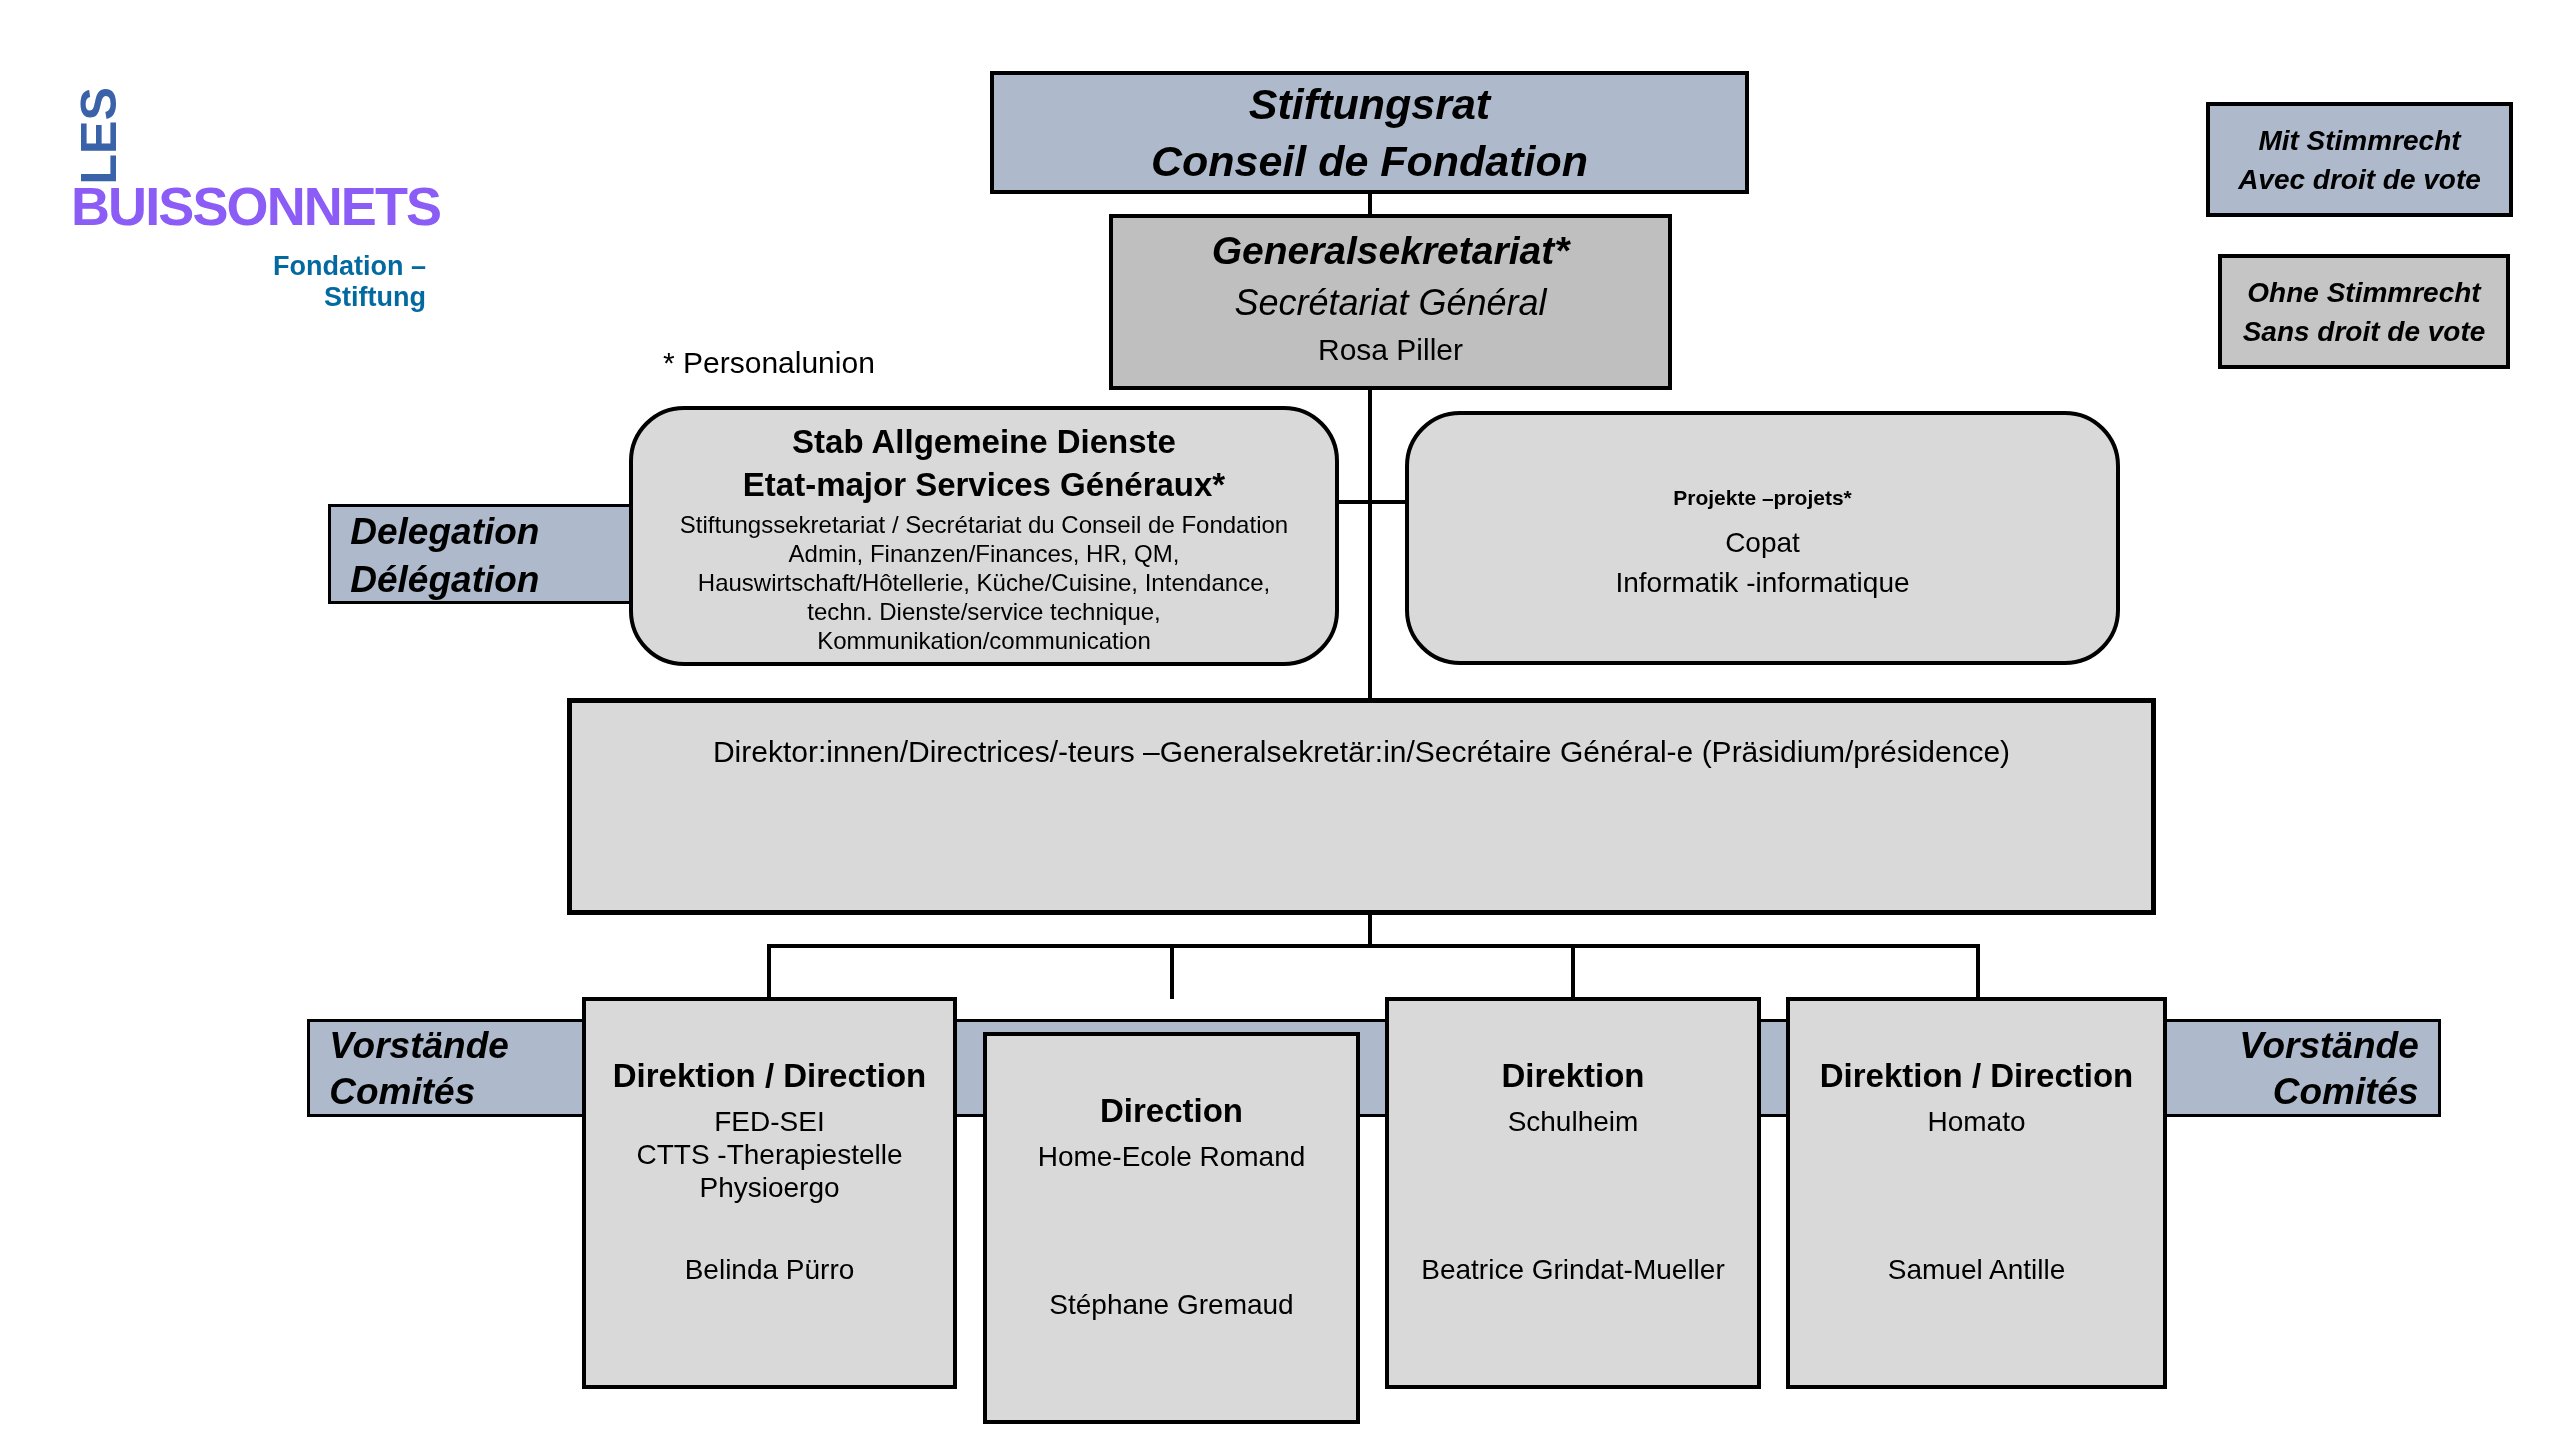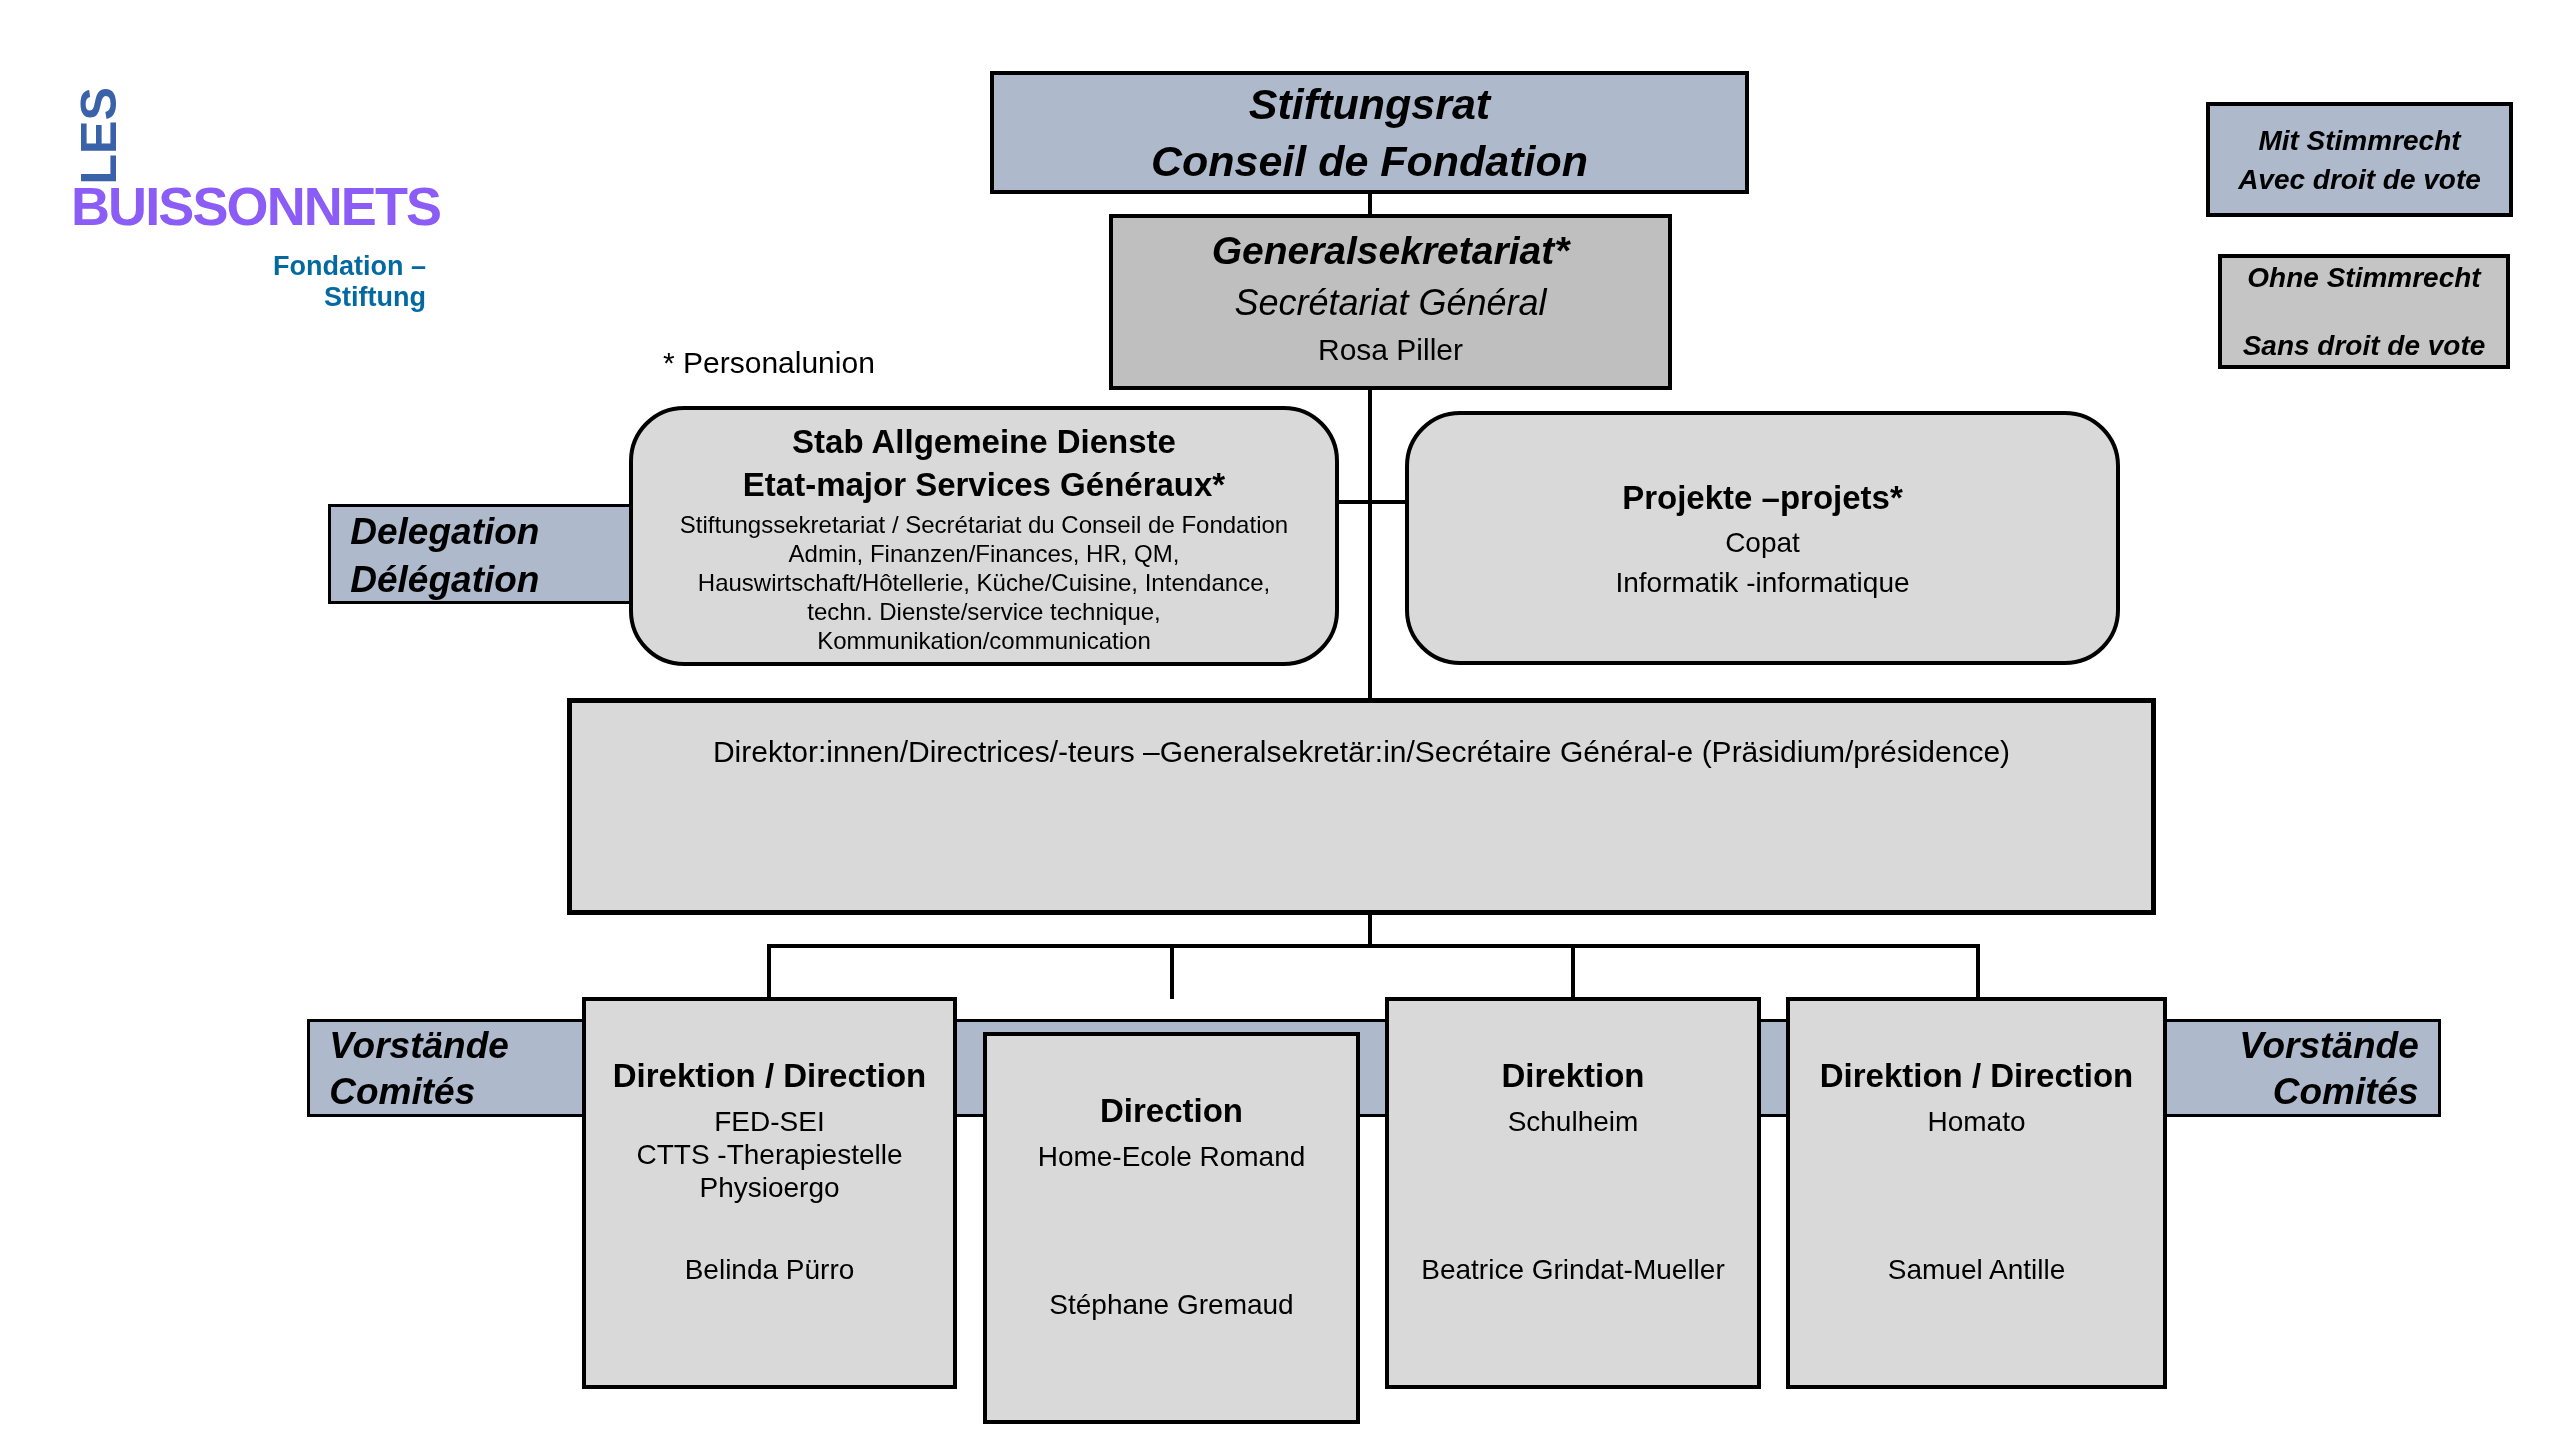--- a/index.html
+++ b/index.html
@@ -33,21 +33,21 @@
   .note{position:absolute;left:663px;top:346px;font-size:30px;}
 
   
   .round{border-radius:55px;background:#D9D9D9;}
   .stab{left:629px;top:406px;width:710px;height:260px;padding-top:10.3px;}
   .stab .t{font-size:33px;line-height:43px;}
   .stab .s{font-size:24px;line-height:29px;}
   .stab .body{margin-top:3.9px;}
   .projekte{left:1405px;top:411px;width:715px;height:254px;display:flex;flex-direction:column;
     justify-content:center;align-items:center;gap:3.9px;}
-  .projekte .t{font-size:33px;line-height:45px;}
+  .projekte .t{font-size:21px;line-height:45px;}
   .projekte .s{font-size:28px;line-height:37px;}
 
   .delegation{left:328px;top:504px;width:322px;height:100px;background:#AEBACB;border-width:3.9px;
     padding:1.3px 0 0 19.3px;font-size:37px;line-height:48px;}
 
   .konferenz{left:567px;top:698px;width:1589px;height:217px;background:#D9D9D9;border-width:5.2px;}
   .konferenz .t{margin-top:48px;font-size:33px;line-height:41px;}
   .konferenz .s{margin-top:31px;font-size:30px;line-height:36px;}
 
   
@@ -59,21 +59,21 @@
   
   .dirbox{top:997px;height:392px;background:#D9D9D9;text-align:center;}
   .dir-title{margin-top:54px;font-size:33px;line-height:41px;font-weight:bold;}
   .dir-units{margin-top:9px;font-size:28px;line-height:33px;}
   .dir-person{position:absolute;left:0;top:252px;width:100%;font-size:28px;line-height:33px;text-align:center;}
 
   
   .legend{border-width:4.5px;display:flex;flex-direction:column;justify-content:center;
     font-size:28px;line-height:39px;text-align:center;font-weight:bold;font-style:italic;}
   .legend.vote{left:2206px;top:102px;width:307px;height:115px;background:#AEBACB;font-style:italic;}
-  .legend.novote{left:2218px;top:254px;width:292px;height:115px;background:#C5C5C5;justify-content:space-between;}
+  .legend.novote{left:2218px;top:254px;width:292px;height:115px;background:#C5C5C5;}
 </style>
 </head>
 <body>
 
 <div>
   <div class="logo-les">LES</div>
   <div class="logo-name">BUISSONNETS</div>
   <div class="logo-tag">Fondation – Stiftung</div>
 </div>
 

